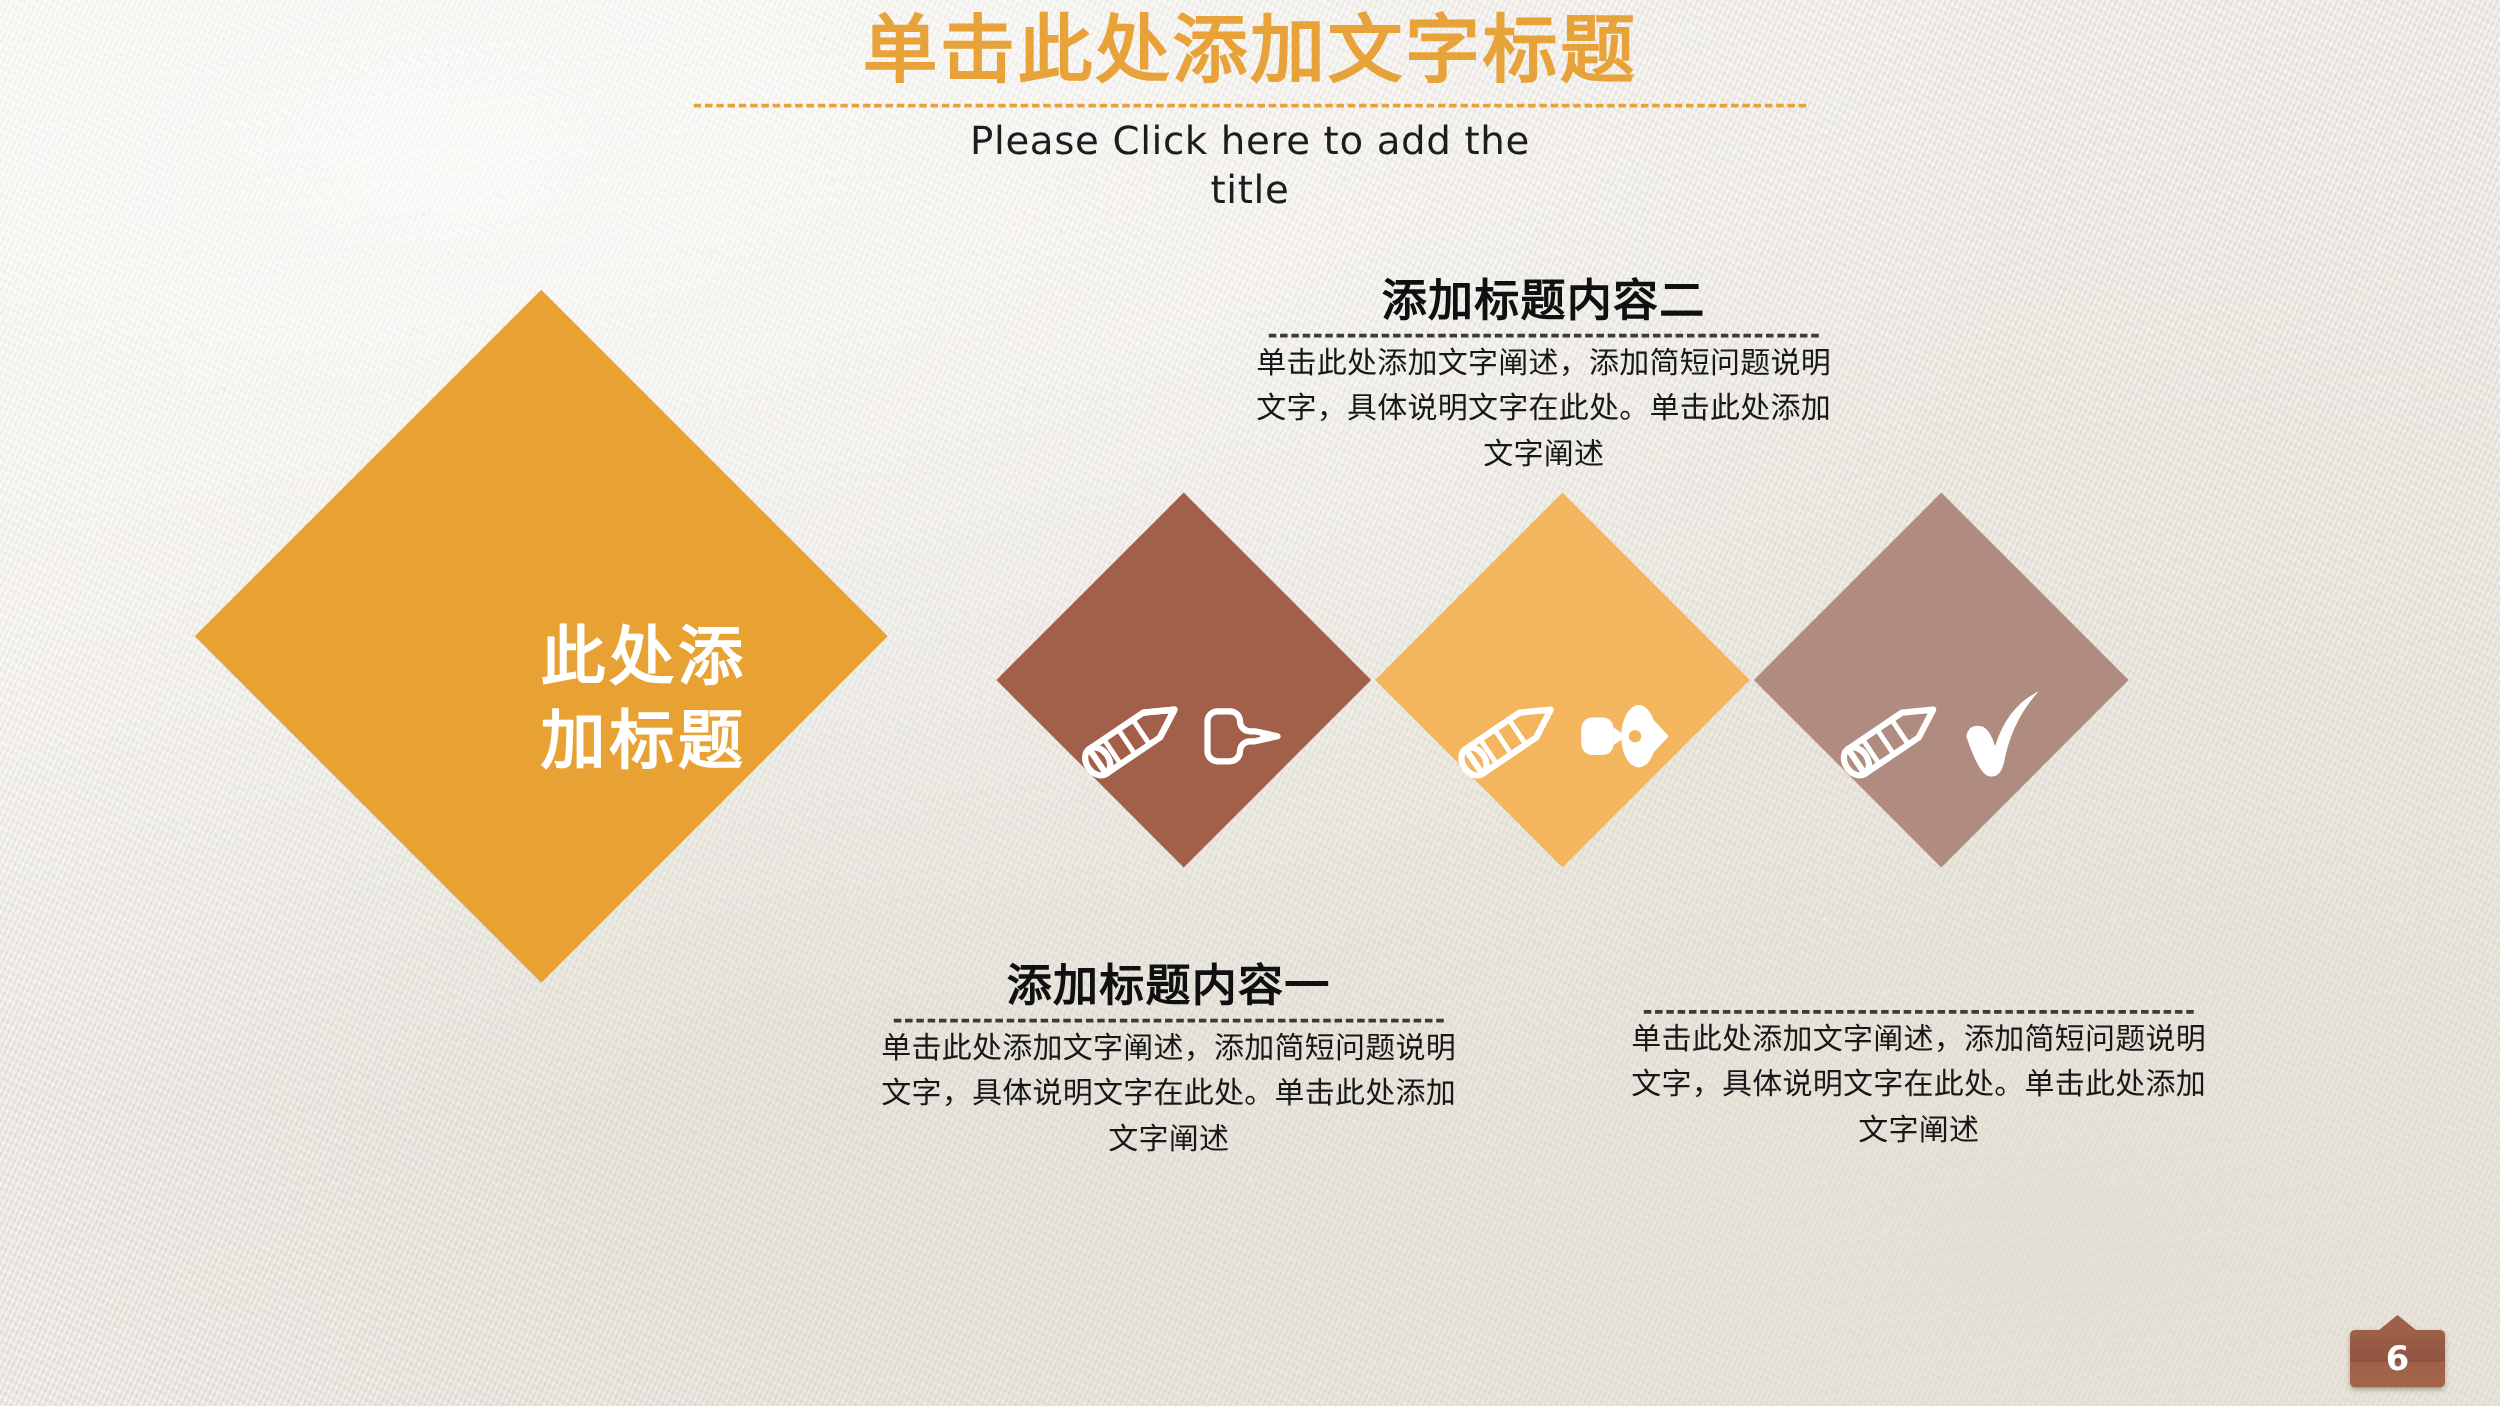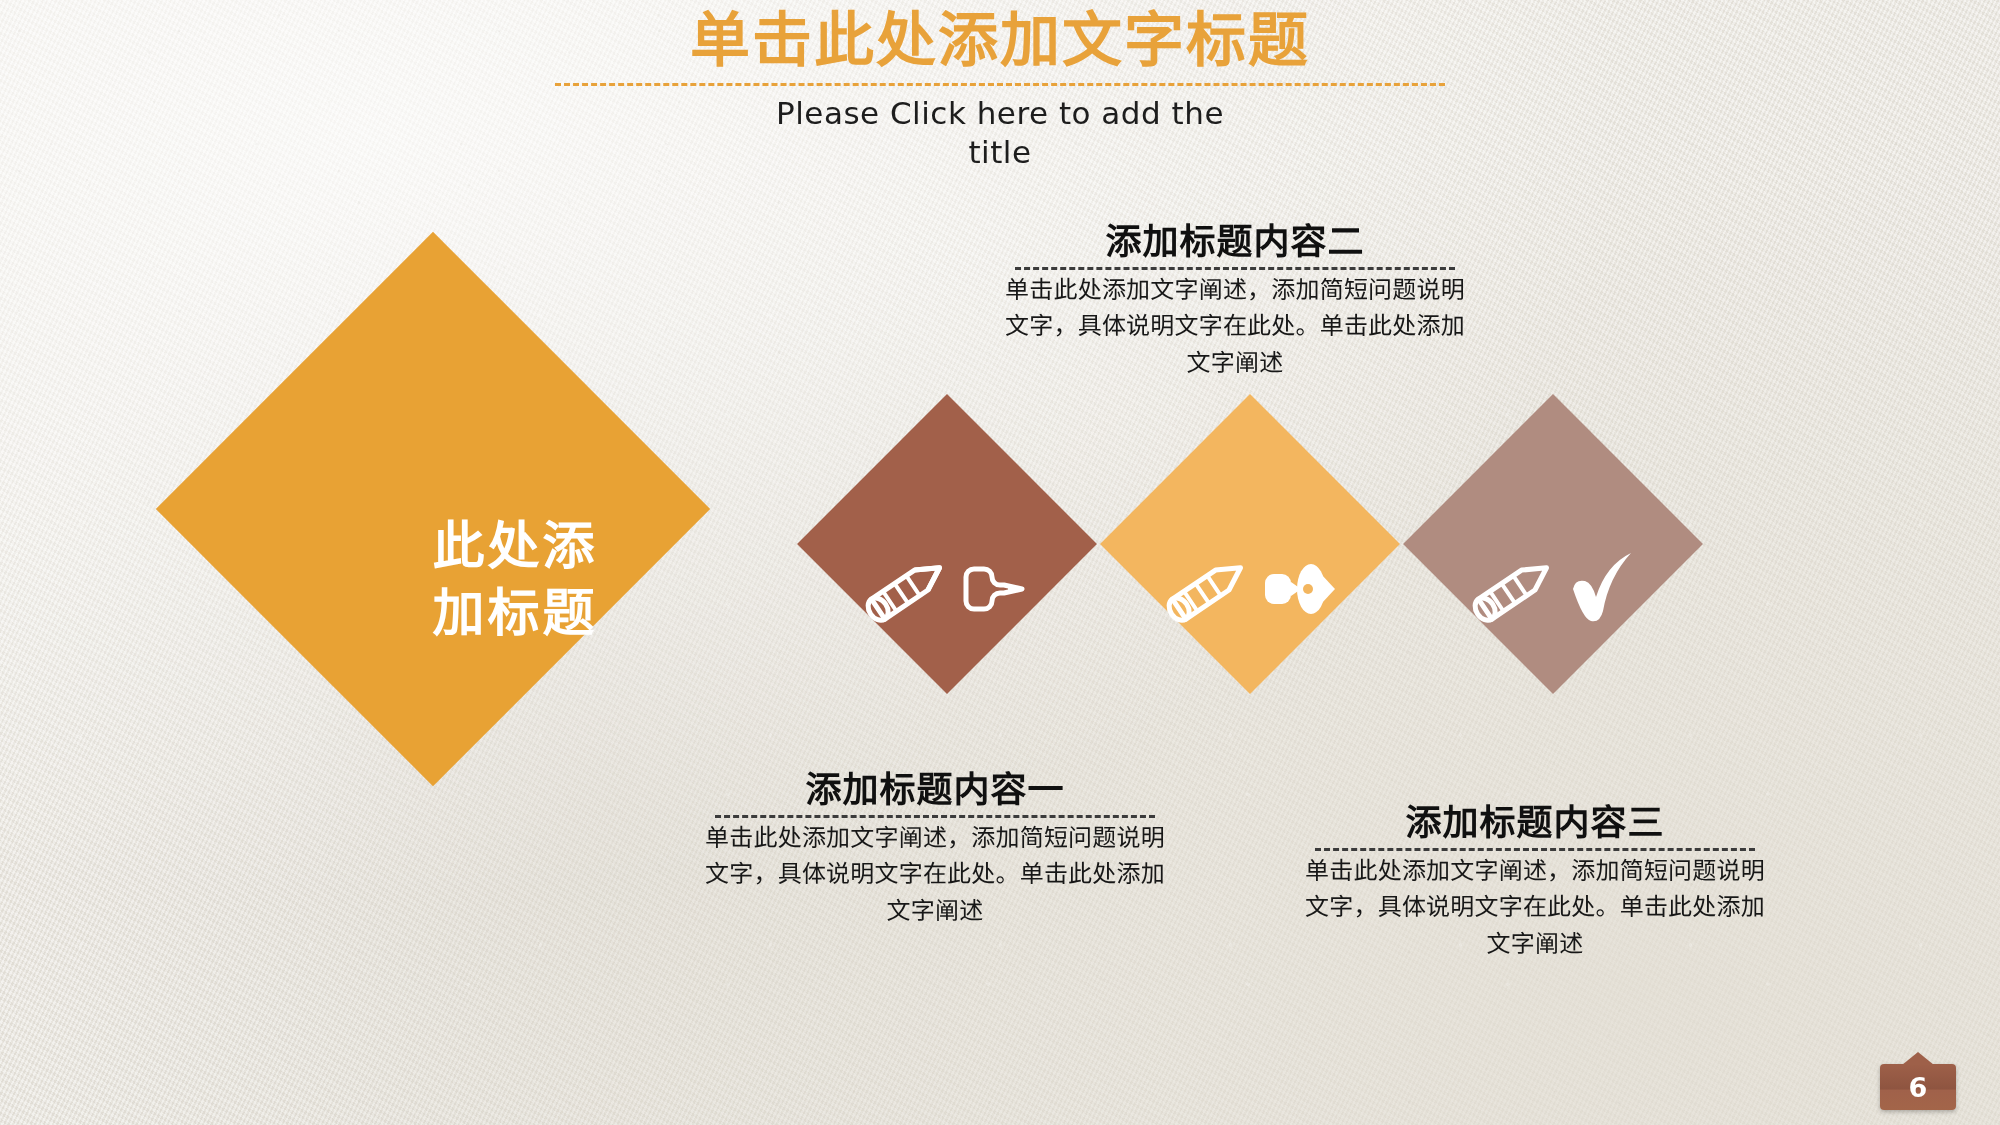--- a/index.html
+++ b/index.html
@@ -94,21 +94,20 @@
     left: 320px;
     top: 493px;
     width: 390px;
     text-align: center;
     color: #ffffff;
     font-family: "DejaVu Sans", sans-serif;
     font-size: 52px;
     font-weight: bold;
     line-height: 1.28;
     letter-spacing: 3px;
-    margin-top: 20px;
   }
 
   .diamond-small {
     position: absolute;
     width: 212px;
     height: 212px;
     transform: rotate(45deg);
   }
   #diamond-2 { left: 841px;  top: 438px; background: #a2604a; }
   #diamond-3 { left: 1144px; top: 438px; background: #f3b65f; }
@@ -282,21 +281,20 @@
     <div class="tb-body">单击此处添加文字阐述，添加简短问题说明文字，具体说明文字在此处。单击此处添加文字阐述</div>
   </div>
 
   <div id="block-one" class="text-block">
     <div class="tb-heading">添加标题内容一</div>
     <div class="tb-divider"></div>
     <div class="tb-body">单击此处添加文字阐述，添加简短问题说明文字，具体说明文字在此处。单击此处添加文字阐述</div>
   </div>
 
   <div id="block-three" class="text-block">
-    <div class="tb-heading">添加标题内容三</div>
     <div class="tb-divider"></div>
     <div class="tb-body">单击此处添加文字阐述，添加简短问题说明文字，具体说明文字在此处。单击此处添加文字阐述</div>
   </div>
 
   <div id="page-badge">
     <span id="page-number">6</span>
   </div>
 
 </div>
 

